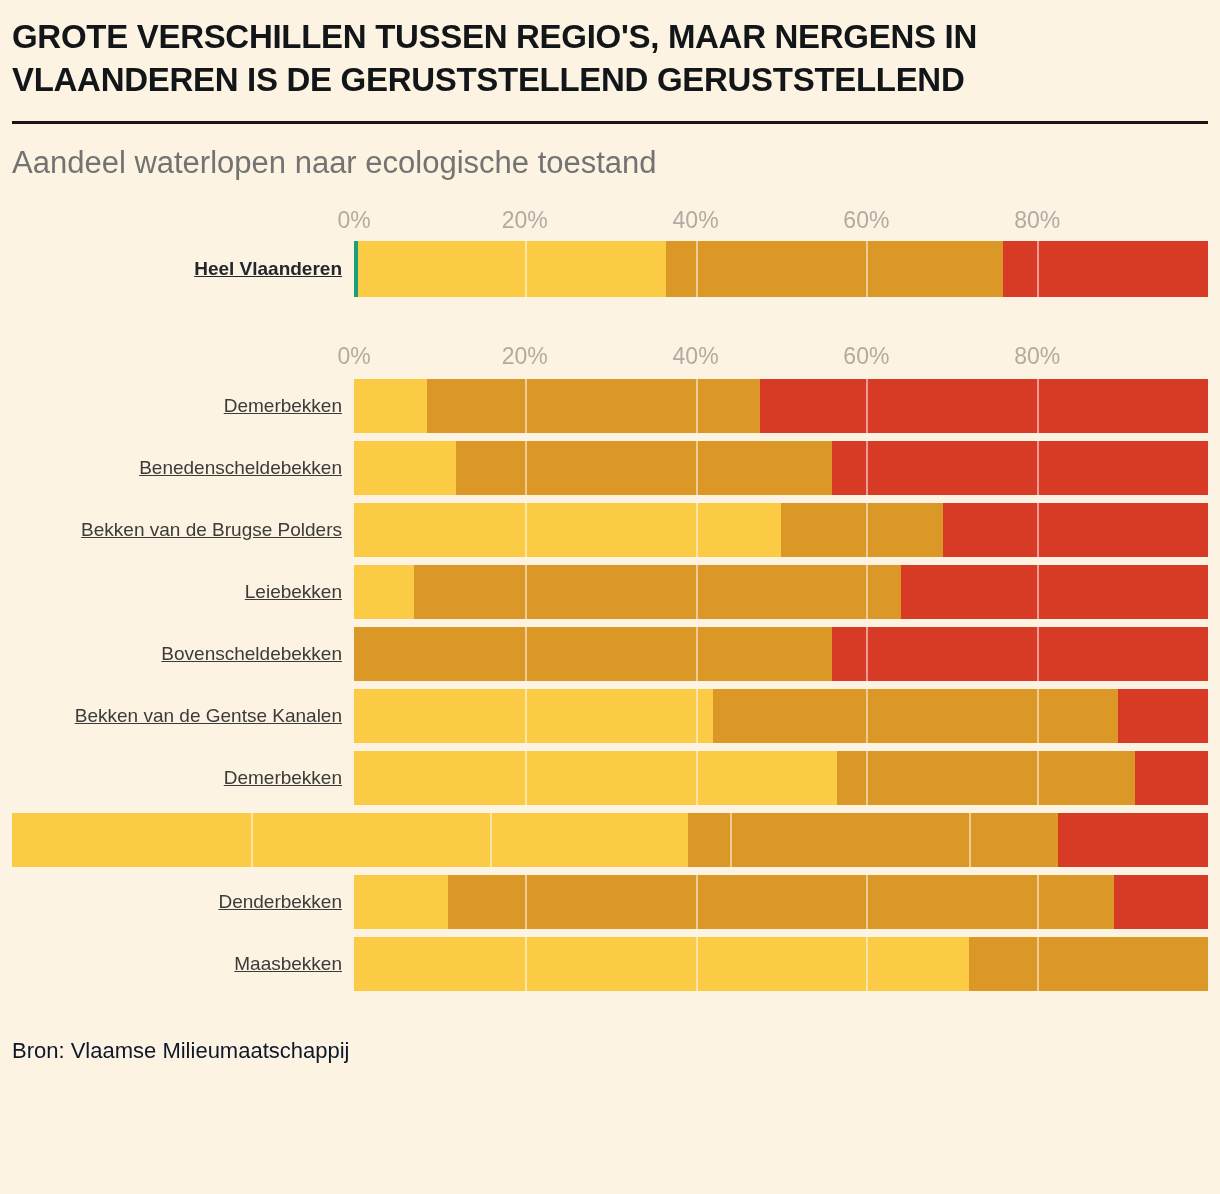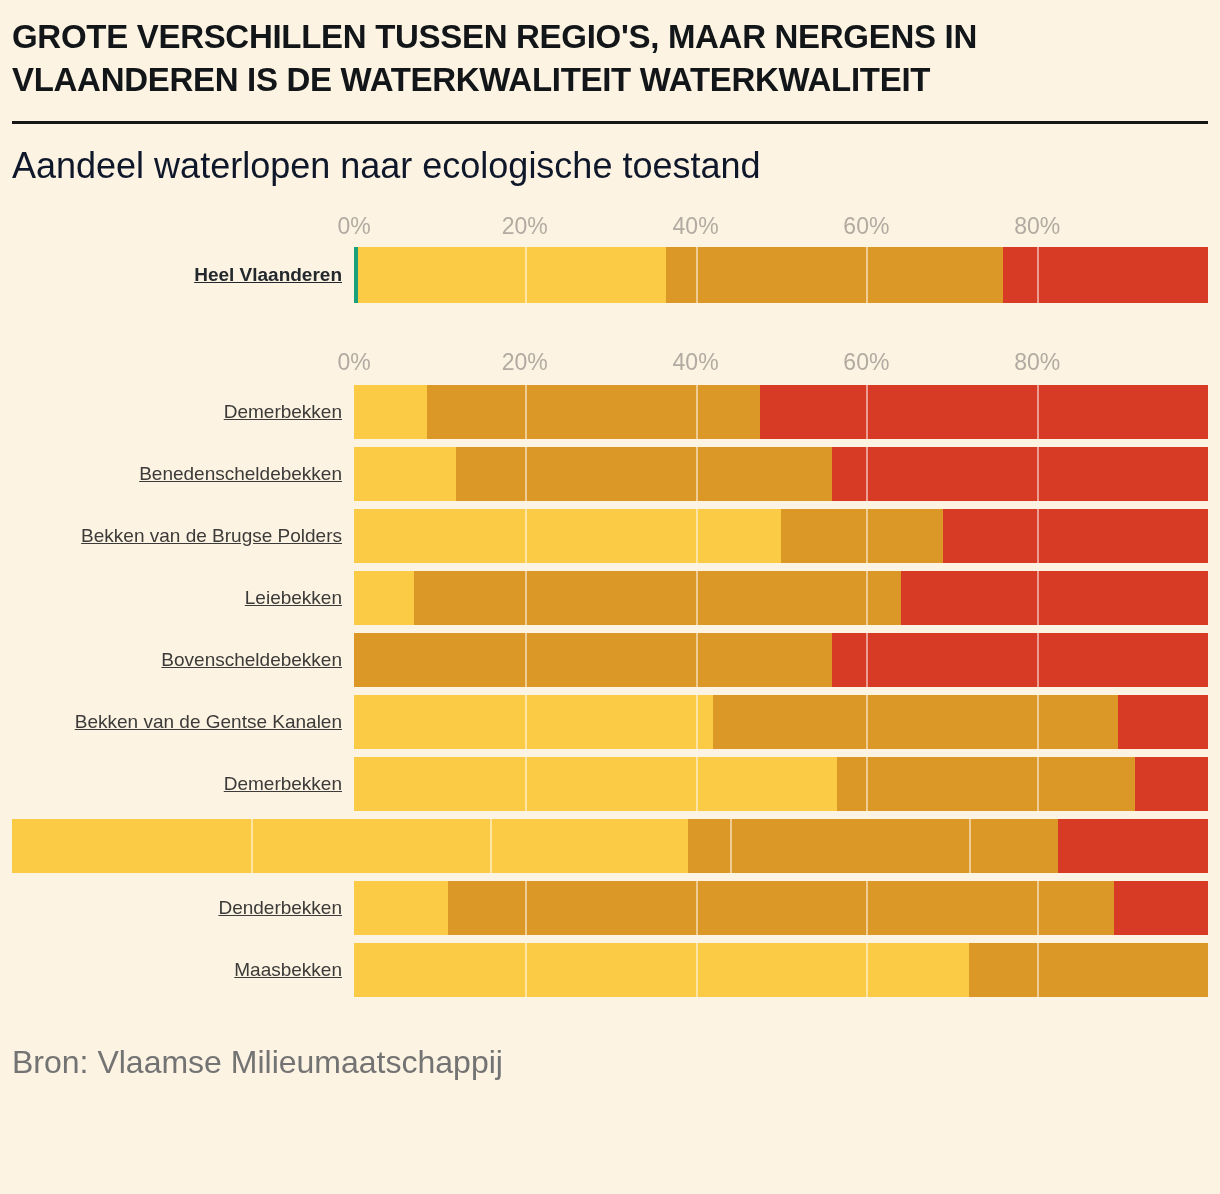--- a/index.html
+++ b/index.html
@@ -9,50 +9,50 @@
     padding:16px 12px 0;
     background:#FCF3E2;
     font-family:"Liberation Sans","DejaVu Sans",sans-serif;
     overflow:hidden;position:relative;
   }
   .title{
     margin:0;font-size:33px;font-weight:bold;color:#131619;
     line-height:1.3;letter-spacing:-0.3px;
   }
   .rule{border:none;border-top:3px solid #161616;margin:19px 0 0;}
-  .subtitle{margin-top:21px;font-size:36px;color:#0f172a;}
+  .subtitle{margin-top:21px;font-size:31px;color:#737373;}
   .legend{margin-top:24px;display:flex;align-items:center;gap:21px;}
   .legend-item{display:flex;align-items:center;gap:11px;font-size:24px;color:#33373c;cursor:default;}
   .swatch{width:27px;height:27px;display:inline-block;flex:none;}
   .chart{margin-top:26px;}
   .axis{position:relative;height:28px;margin-left:342px;font-size:23px;color:#B3ABA2;}
   .axis-regions{margin-top:46px;}
   .tick{position:absolute;top:0;transform:translateX(-50%);white-space:nowrap;}
   .tick:first-child{transform:translateX(-50%);}
   .tick:last-child{transform:translateX(-100%);left:100% !important;margin-top:48px;}
   .row{display:flex;height:54px;margin-top:8px;}
   .row-hv{height:56px;margin-top:6px;}
   .row-label{
     width:330px;padding-right:12px;flex:none;
     display:flex;align-items:center;justify-content:flex-end;
     font-size:19px;color:#3C3B39;white-space:nowrap;text-decoration:underline;
   }
   .row-hv .row-label{font-weight:bold;color:#23282d;}
   .row-bar{flex:1 1 auto;position:relative;display:flex;overflow:hidden;}
   .seg{height:100%;flex:none;}
   .gridline{position:absolute;top:0;bottom:0;width:2px;background:rgba(255,255,255,0.5);}
-  .source{margin-top:47px;font-size:32px;color:#737373;}
+  .source{margin-top:47px;font-size:22px;color:#0f172a;}
 </style>
 </head>
 <body style="background: rgb(252, 243, 226);">
 
 <div class="canvas">
   <h1 class="title">
     <span style="display:block">GROTE VERSCHILLEN TUSSEN REGIO'S, MAAR NERGENS IN</span>
-    <span style="display:block">VLAANDEREN IS DE WATERKWALITEIT WATERKWALITEIT</span>
+    <span style="display:block">VLAANDEREN IS DE GERUSTSTELLEND GERUSTSTELLEND</span>
   </h1>
   <hr class="rule">
   <div class="subtitle">Aandeel waterlopen naar ecologische toestand</div>
 
 
   <div class="chart">
     <div class="axis">
         <span class="tick" style="left: 0%; color: rgb(179, 171, 162);">0%</span>
         <span class="tick" style="left: 20%; color: rgb(179, 171, 162);">20%</span>
         <span class="tick" style="left: 40%; color: rgb(179, 171, 162);">40%</span>

